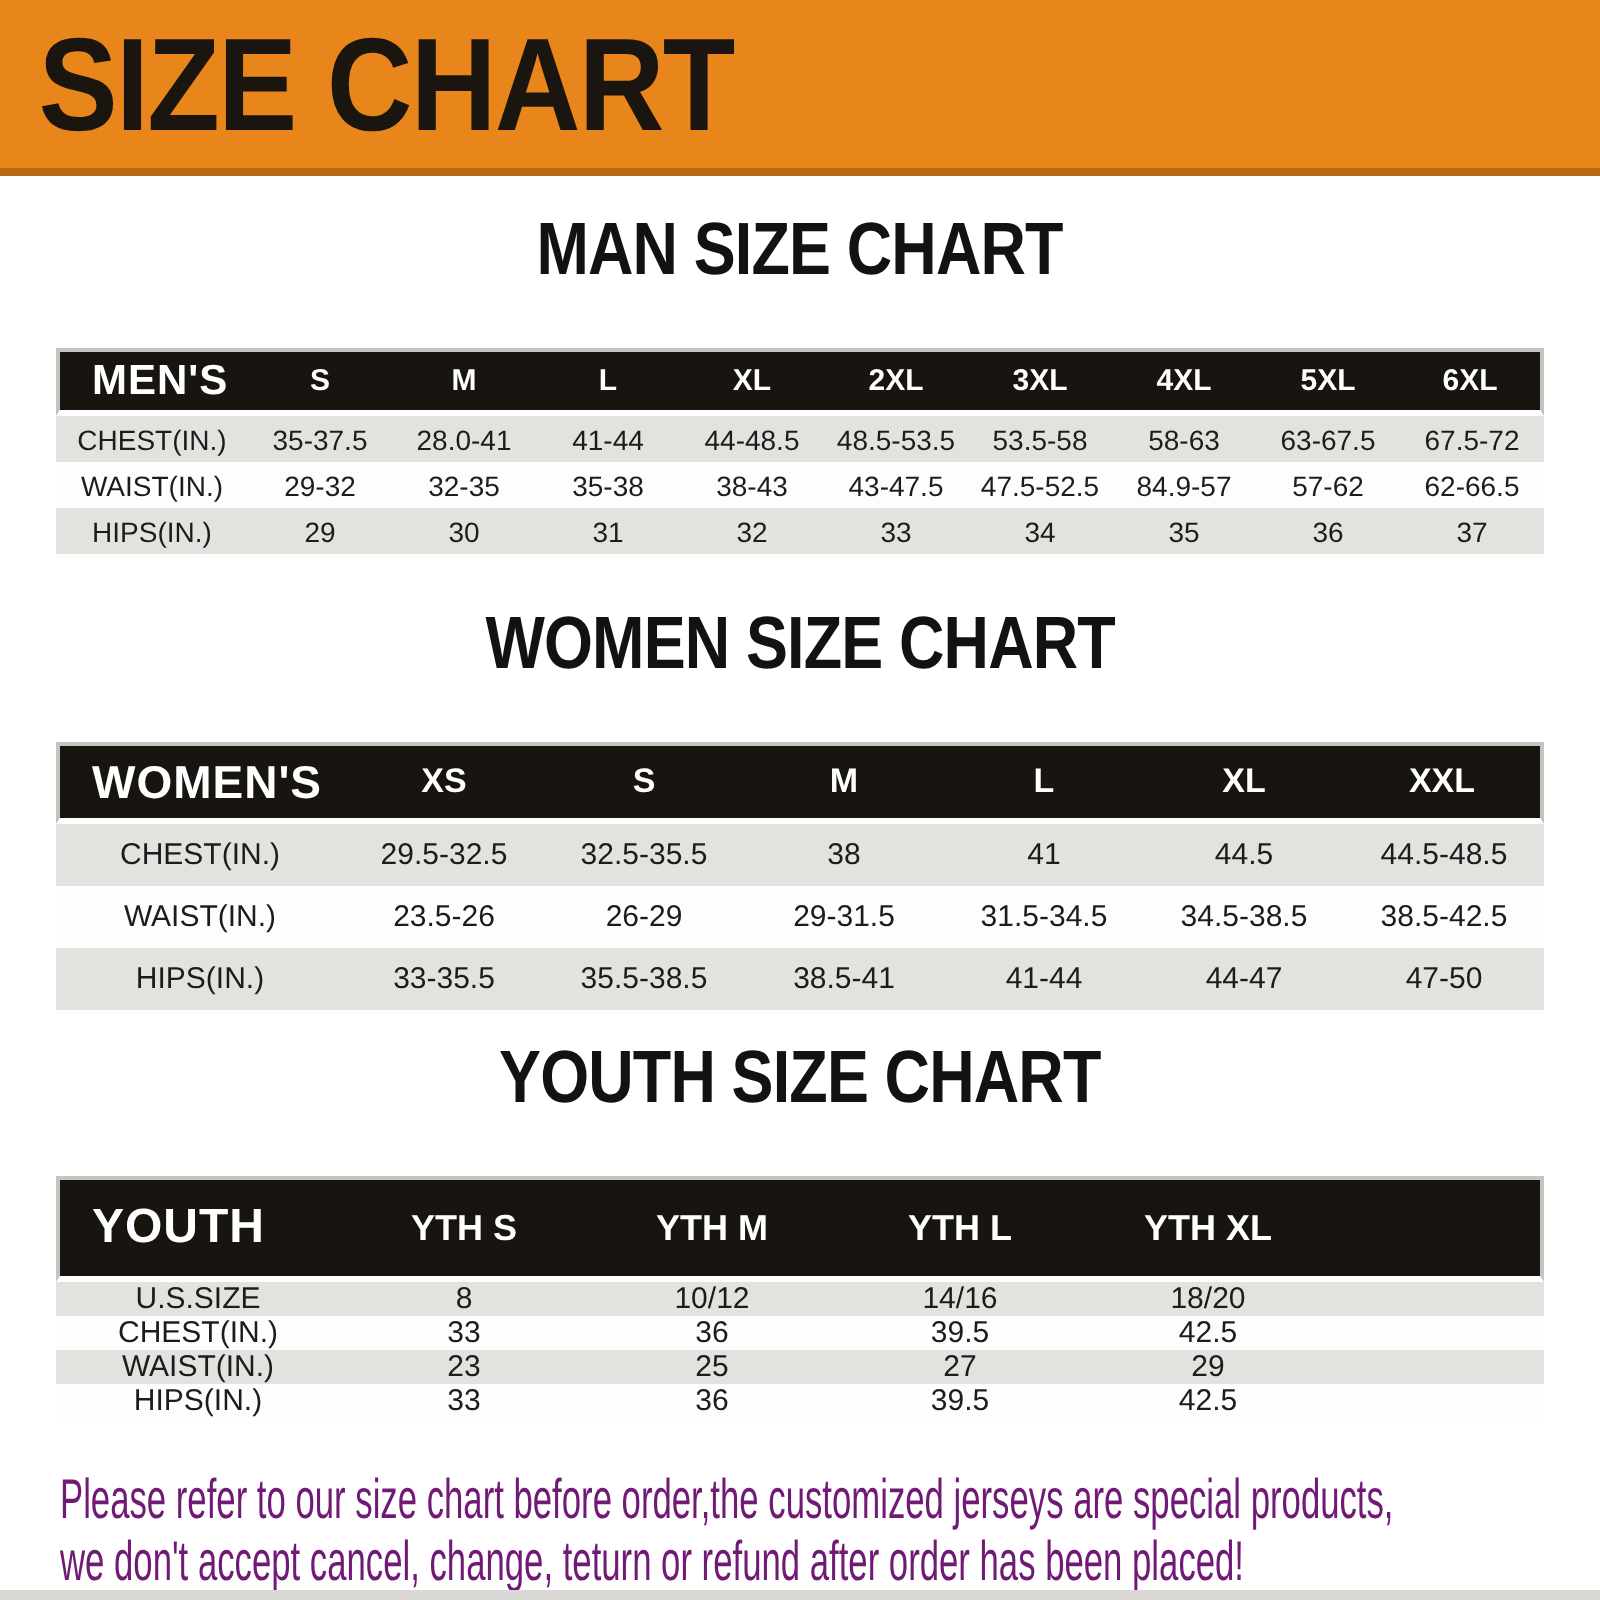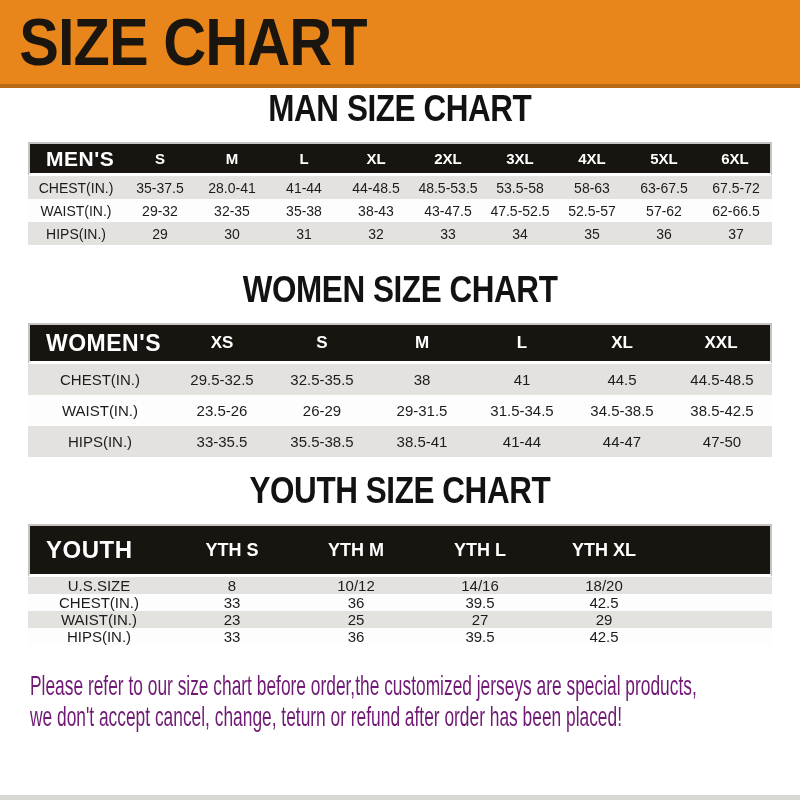--- a/index.html
+++ b/index.html
@@ -10,26 +10,26 @@
   .banner { height:88px; background:#e8861b; border-bottom:4px solid #b96a14;
             display:flex; align-items:center; }
   .banner .cond-xl { display:inline-block; font-size:66px; font-weight:bold;
             color:#1a150e; letter-spacing:-1px; white-space:nowrap;
             transform:scaleX(0.9); }
 
   
   .section-heading { text-align:center; color:#121212; }
   .section-heading .cond { display:inline-block; font-size:37px; font-weight:bold;
             letter-spacing:-0.5px; white-space:nowrap; transform:scaleX(0.85); }
-  .h-men   { }
+  .h-men   { margin-top:16px; }
   .h-women { margin-top:24px; }
   .h-youth { margin-top:13px; }
 
   
-  table.chart { width:744px; margin:12px auto 0 auto; border-collapse:separate;
+  table.chart { width:744px; margin:28px auto 0 auto; border-collapse:separate;
                 border-spacing:0; table-layout:fixed; }
   .chart th, .chart td { text-align:center; vertical-align:middle; overflow:hidden; }
   .chart thead th { background:#18140f; color:#ffffff; font-weight:bold;
                     border-top:2px solid #c6c4c1; border-bottom:3px solid #ffffff; }
   .chart thead th:first-child { border-left:2px solid #c6c4c1; text-align:left;
                     padding-left:16px; }
   .chart thead th:last-child  { border-right:2px solid #c6c4c1; }
   .chart tbody tr:nth-child(odd)  td { background:#e4e2df; }
   .chart tbody tr:nth-child(even) td { background:#fdfdfd; }
   .chart tbody td { color:#1c1c1c; }
@@ -106,21 +106,21 @@
       <td>67.5-72</td>
     </tr>
     <tr>
       <td>WAIST(IN.)</td>
       <td>29-32</td>
       <td>32-35</td>
       <td>35-38</td>
       <td>38-43</td>
       <td>43-47.5</td>
       <td>47.5-52.5</td>
-      <td>52.5-57</td>
+      <td>84.9-57</td>
       <td>57-62</td>
       <td>62-66.5</td>
     </tr>
     <tr>
       <td>HIPS(IN.)</td>
       <td>29</td>
       <td>30</td>
       <td>31</td>
       <td>32</td>
       <td>33</td>

